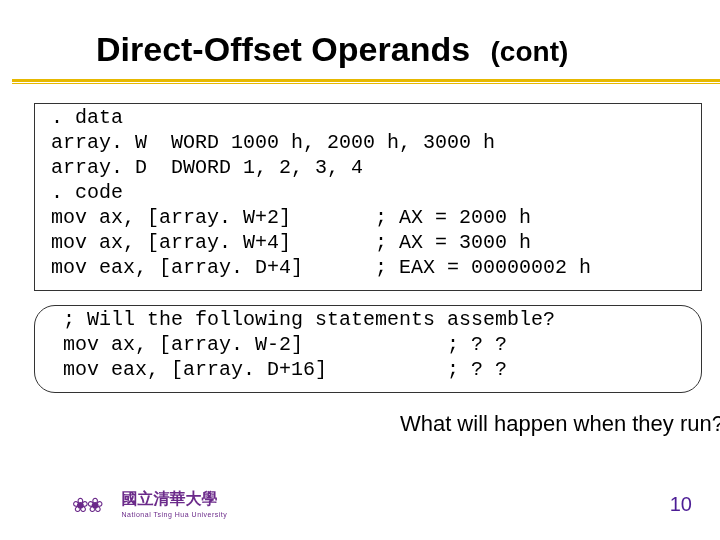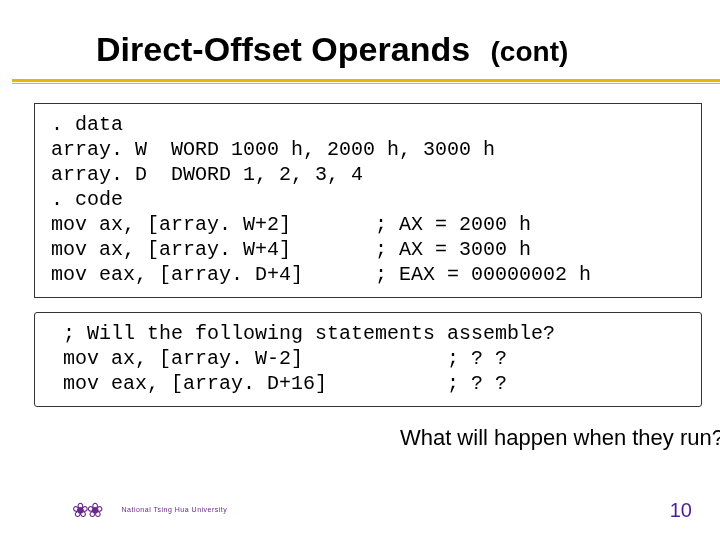--- a/index.html
+++ b/index.html
@@ -39,29 +39,29 @@
     position: absolute; top: 0; left: 0; right: 0;
     height: 3px; background: #e6b800;
   }
   .title-underline .l2 {
     position: absolute; top: 4px; left: 0; right: 0;
     height: 1px; background: #e6b800;
   }
   .code-box {
     margin: 22px 26px 0 26px;
     border: 1px solid #333;
-    padding: 8px 12px 10px 12px;
+    padding: 1px 12px 10px 12px;
     font-family: "Courier New", Courier, monospace;
     font-size: 20px;
     line-height: 1.25;
     white-space: pre;
     color: #000;
   }
   .code-box.rounded {
-    border-radius: 3px;
+    border-radius: 21px;
     margin-top: 14px;
   }
   .question {
     text-align: right;
     font-size: 22px;
     margin-top: 18px;
     color: #000;
   }
   .footer {
     position: absolute;
@@ -123,17 +123,18 @@
 <div class="code-box rounded"><span> ; Will the following statements assemble?</span>
 <span> mov ax, [array. W-2]            ; ? ?</span>
 <span> mov eax, [array. D+16]          ; ? ?</span></div>
 
 <div class="question">What will happen when they run?</div>
 
 <div class="footer">
   <div class="logo-block">
     <span class="logo-glyph">❀❀</span>
     <div>
+      <div class="logo-text-cn">國立清華大學</div>
       <div class="logo-text-en">National Tsing Hua University</div>
     </div>
   </div>
   <div class="page-num">10</div>
 </div>
 
 </body></html>

